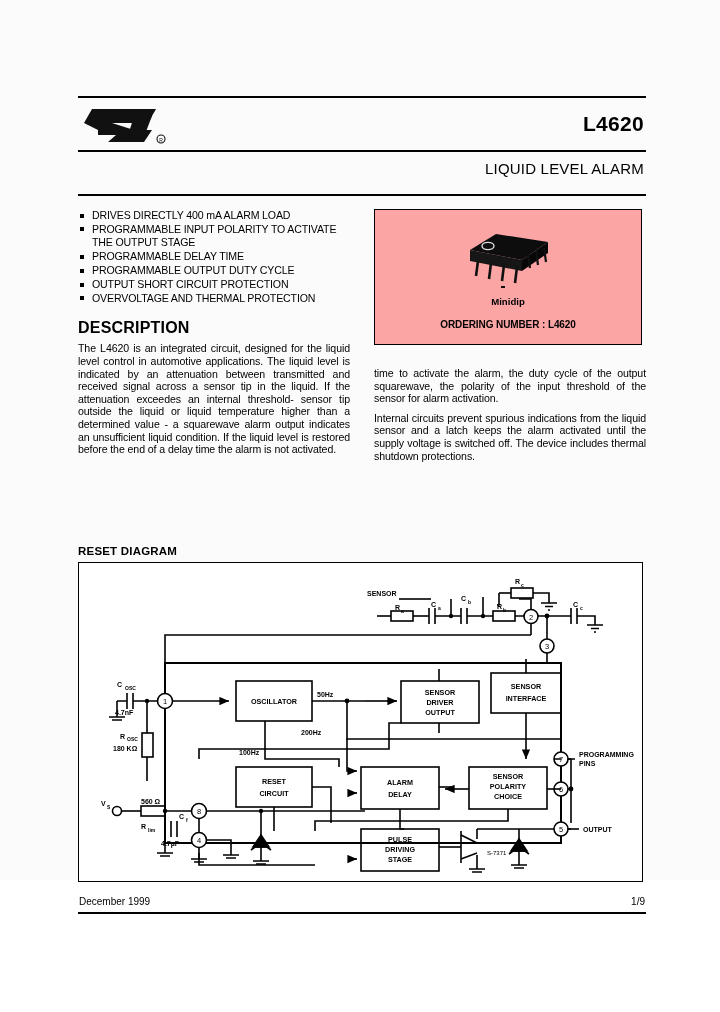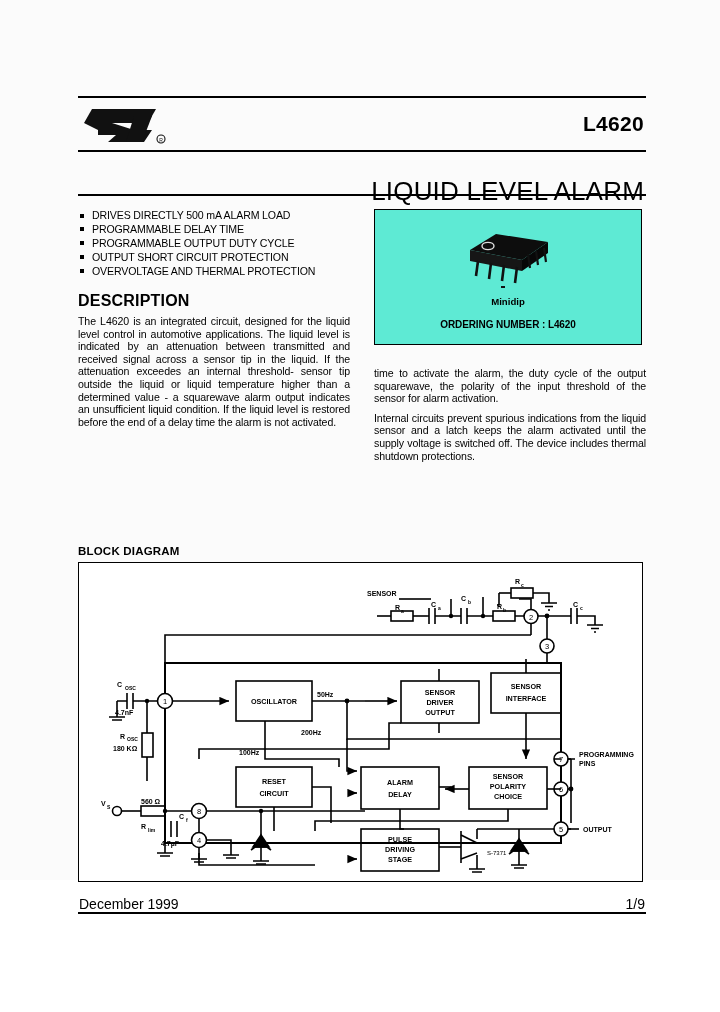--- a/index.html
+++ b/index.html
@@ -59,22 +59,22 @@
     background: #000;
     width: 100%;
   }
   .title-band {
     position: relative;
     height: 42px;
   }
   .doc-title {
     position: absolute;
     right: 2px;
-    top: 24px;
-    font-size: 26px;
+    top: 8px;
+    font-size: 15px;
     letter-spacing: 0.2px;
   }
   .title-rule {
     height: 2px;
     background: #000;
     width: 100%;
   }
 
   
   .cols {
@@ -131,21 +131,21 @@
     letter-spacing: -0.1px;
   }
   .col-right p.body:first-child { margin-top: 0; }
 
   
   .pkg-box {
     border: 1.5px solid #000;
     width: 266px;
     height: 134px;
     position: relative;
-    background: #5eead4;
+    background: #fca5a5;
   }
   .pkg-art {
     position: absolute;
     left: 50%;
     transform: translateX(-50%);
     top: 14px;
     width: 104px;
     height: 66px;
   }
   .pkg-name {
@@ -192,21 +192,21 @@
   
   .footer {
     position: absolute;
     left: 0;
     top: 800px;
     width: 568px;
   }
   .footer-row {
     position: relative;
     height: 16px;
-    font-size: 14px;
+    font-size: 10px;
   }
   .footer-date { position: absolute; left: 1px; top: 0; }
   .footer-page { position: absolute; right: 1px; top: 0; }
   .footer-rule {
     height: 1.6px;
     background: #000;
     width: 100%;
   }
 </style>
 </head>
@@ -233,21 +233,22 @@
 
     <div class="title-band">
       <div class="doc-title">LIQUID LEVEL ALARM</div>
     </div>
     <div class="title-rule"></div>
 
     <div class="cols">
 
       <div class="col-left">
         <ul class="features">
-          <li><span class="sq"></span><span>DRIVES DIRECTLY 500 mA ALARM LOAD</span></li>
+          <li><span class="sq"></span><span>DRIVES DIRECTLY 400 mA ALARM LOAD</span></li>
+          <li><span class="sq"></span><span>PROGRAMMABLE INPUT POLARITY TO ACTIVATE THE OUTPUT STAGE</span></li>
           <li><span class="sq"></span><span>PROGRAMMABLE DELAY TIME</span></li>
           <li><span class="sq"></span><span>PROGRAMMABLE OUTPUT DUTY CYCLE</span></li>
           <li><span class="sq"></span><span>OUTPUT SHORT CIRCUIT PROTECTION</span></li>
           <li><span class="sq"></span><span>OVERVOLTAGE AND THERMAL PROTECTION</span></li>
         </ul>
 
         <h2 class="sec">DESCRIPTION</h2>
         <p class="body">The L4620 is an integrated circuit, designed for the liquid level control in automotive applications. The liquid level is indicated by an attenuation between transmitted and received signal across a sensor tip in the liquid. If the attenuation exceedes an internal threshold- sensor tip outside the liquid or liquid temperature higher than a determined value - a squarewave alarm output indicates an unsufficient liquid condition. If the liquid level is restored before the end of a delay time the alarm is not activated.</p>
       </div>
 
@@ -281,21 +282,21 @@
           <div class="pkg-order">ORDERING NUMBER : L4620</div>
         </div>
 
         <div style="height:22px"></div>
         <p class="body">time to activate the alarm, the duty cycle of the output squarewave, the polarity of the input threshold of the sensor for alarm activation.</p>
         <p class="body">Internal circuits prevent spurious indications from the liquid sensor and a latch keeps the alarm activated until the supply voltage is switched off. The device includes thermal shutdown protections.</p>
       </div>
     </div>
 
     <div class="bd-wrap">
-      <h2 class="bd-title">BLOCK DIAGRAM</h2>
+      <h2 class="bd-title">RESET DIAGRAM</h2>
       <div class="bd-frame">
         <svg viewBox="0 0 562 317" width="562" height="317" aria-hidden="true" font-family="Liberation Sans, sans-serif">
           <defs>
             <marker id="ar" markerWidth="7" markerHeight="7" refX="6" refY="2.6" orient="auto">
               <path d="M0,0 L6,2.6 L0,5.2 z" fill="#000"></path>
             </marker>
           </defs>
           <g stroke="#000" stroke-width="1.6" fill="none">
 
             <path d="M86 115 L86 72 L452 72"></path>

